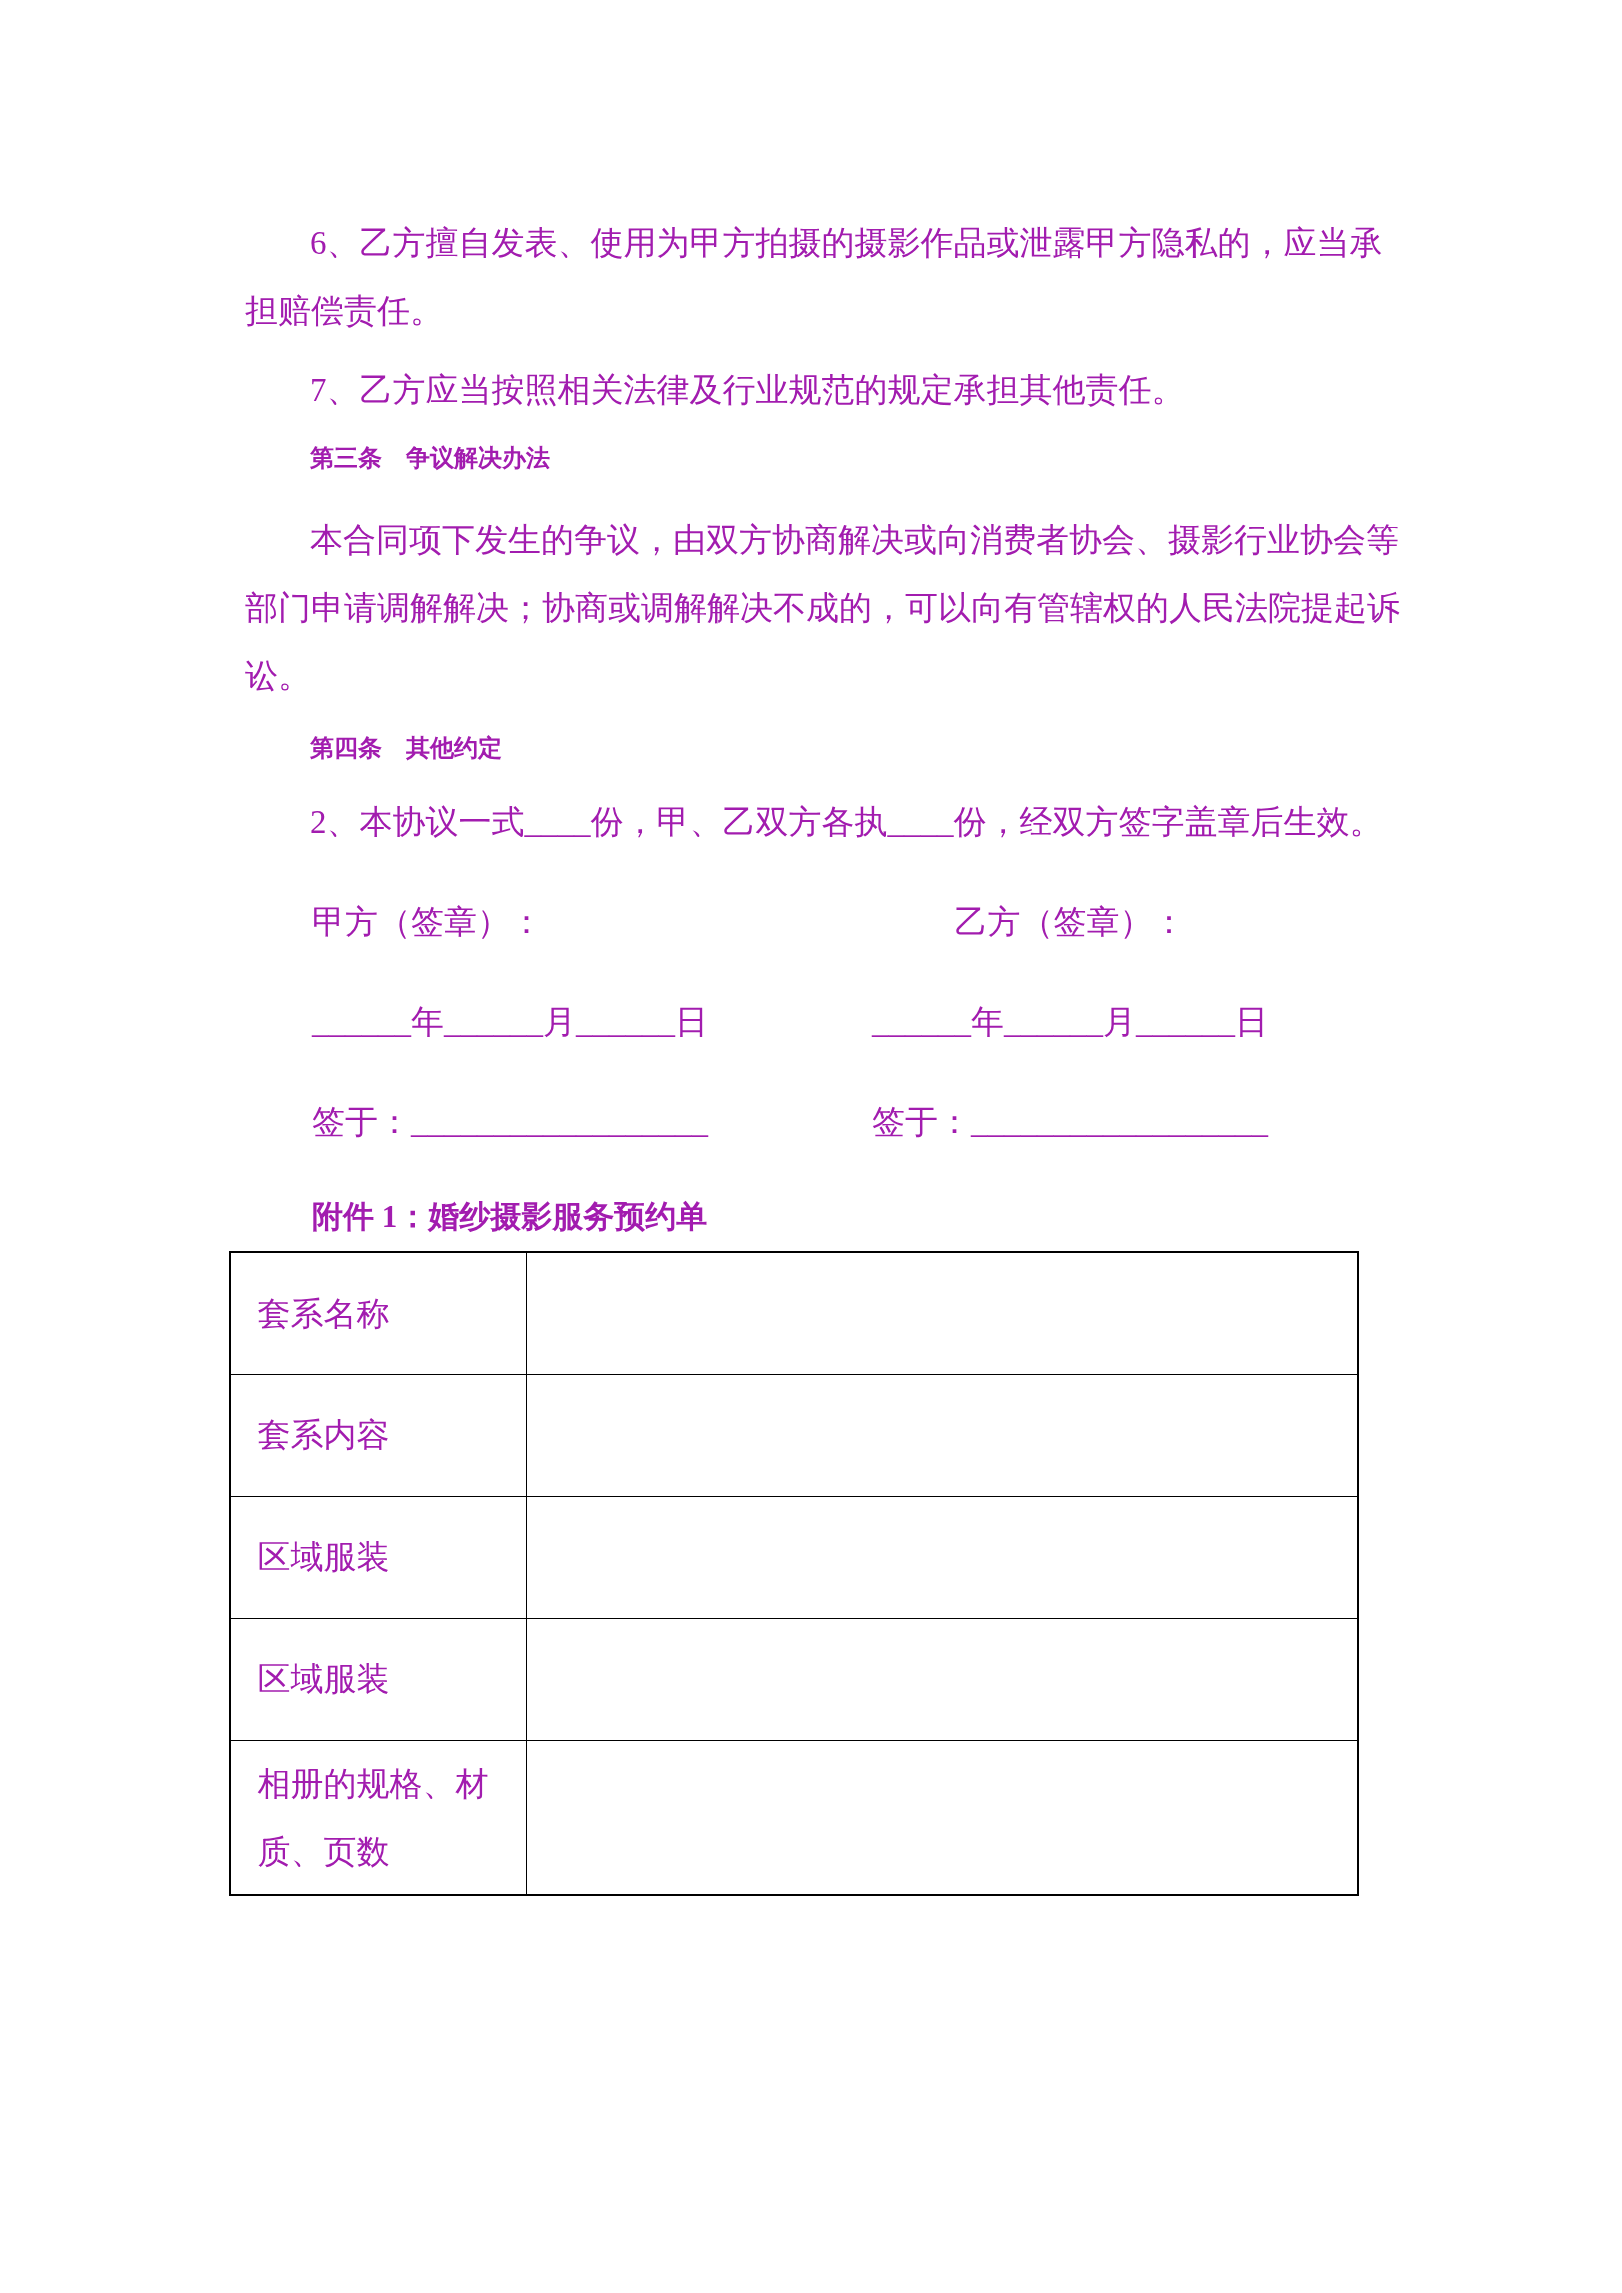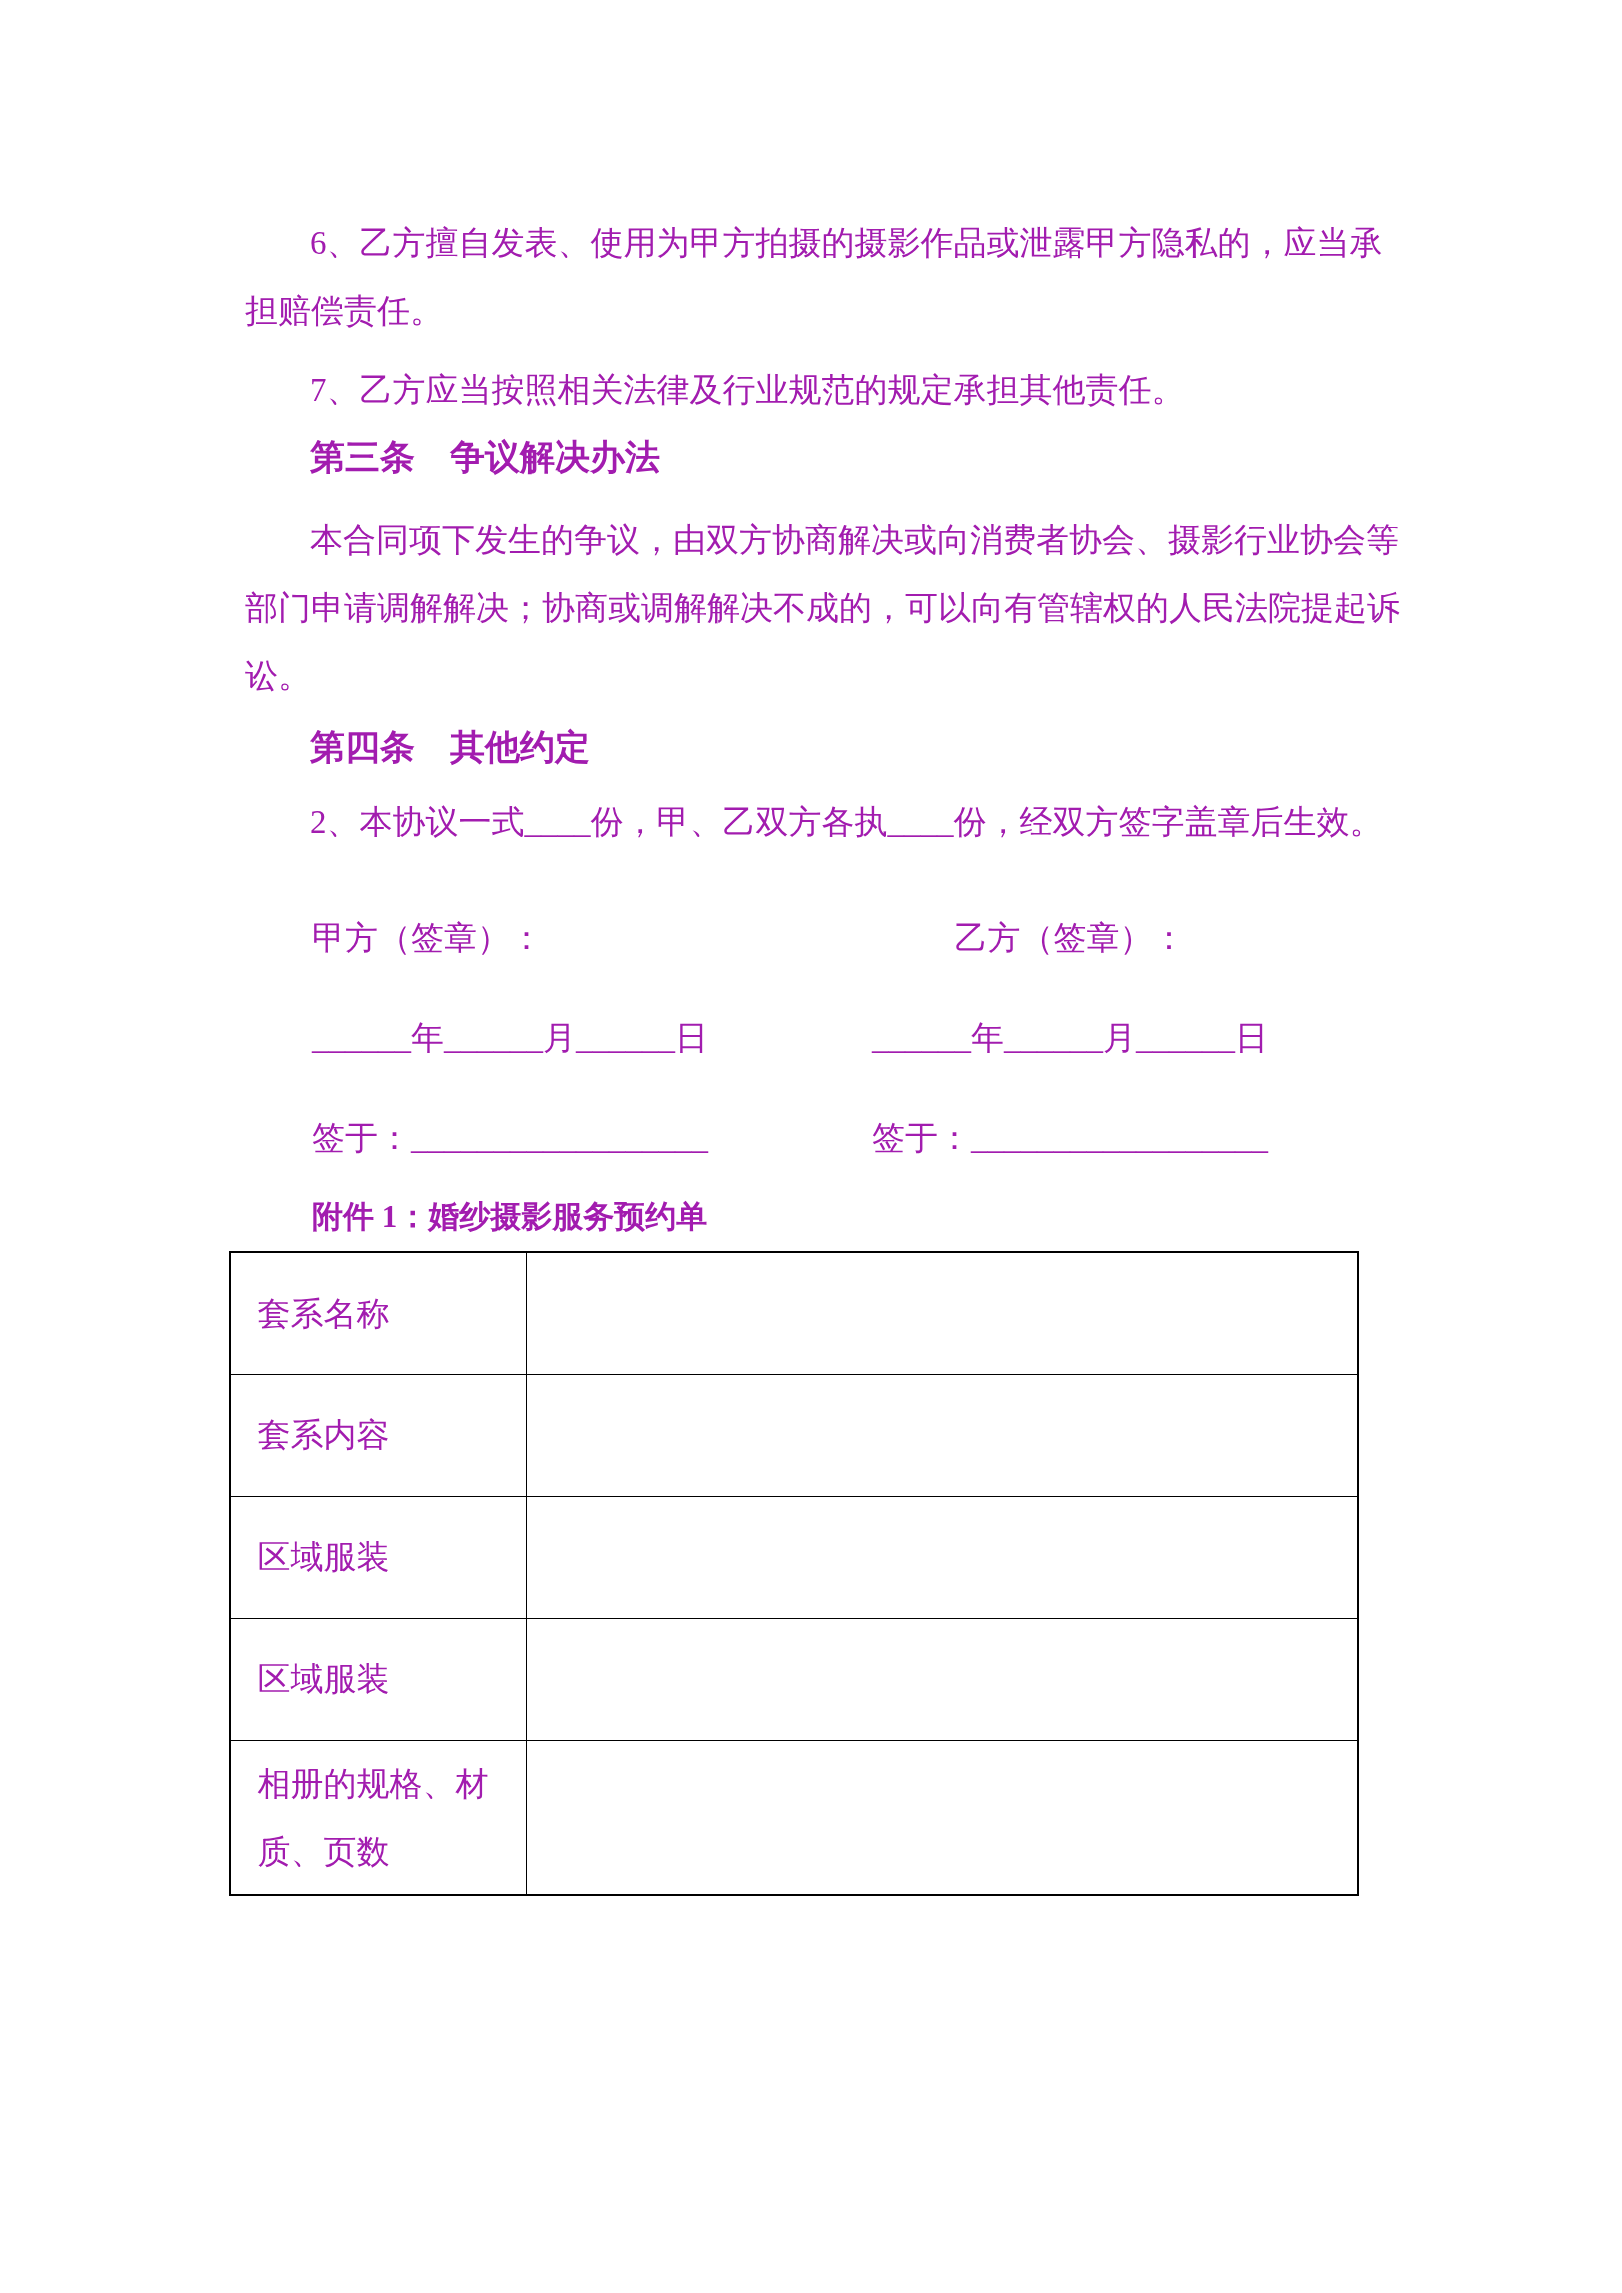--- a/index.html
+++ b/index.html
@@ -6,29 +6,29 @@
   .page{
     position:relative;
     width:1623px;height:2294px;
     background:#ffffff;color:#a21caf;
     font-family:"Liberation Serif","DejaVu Serif",serif;
     overflow:hidden;
   }
   .doc{padding:209px 182px 0 245px;font-size:33px;line-height:68px;}
   .line{white-space:nowrap;}
   .indent{text-indent:65px;}
-  .heading{font-weight:bold;font-size:35px;text-indent:65px;white-space:nowrap;}
+  .heading{font-weight:bold;font-size:24px;text-indent:65px;white-space:nowrap;}
   .para-clause7{margin-top:11px;}
   .para-a3body{margin-top:13.6px;}
   .heading-a4{margin-top:4.5px;}
   .para-a4i1{margin-top:9px;}
   .para-a4i2{margin-top:6.4px;}
 
   .sig-block{position:relative;height:268px;margin-top:32px;}
-  .sig-col{position:absolute;top:16px;}
+  .sig-col{position:absolute;top:0;}
   .sig-col-a{left:67px;}
   .sig-col-b{left:627px;text-align:center;}
   .sig-row{margin-bottom:32px;white-space:nowrap;}
 
   .attach-heading{margin-top:27px;font-weight:bold;font-size:31px;text-indent:67px;white-space:nowrap;}
 
   table.booking{
     border-collapse:collapse;
     margin-left:-16.4px;margin-top:0;
     width:1130px;table-layout:fixed;

